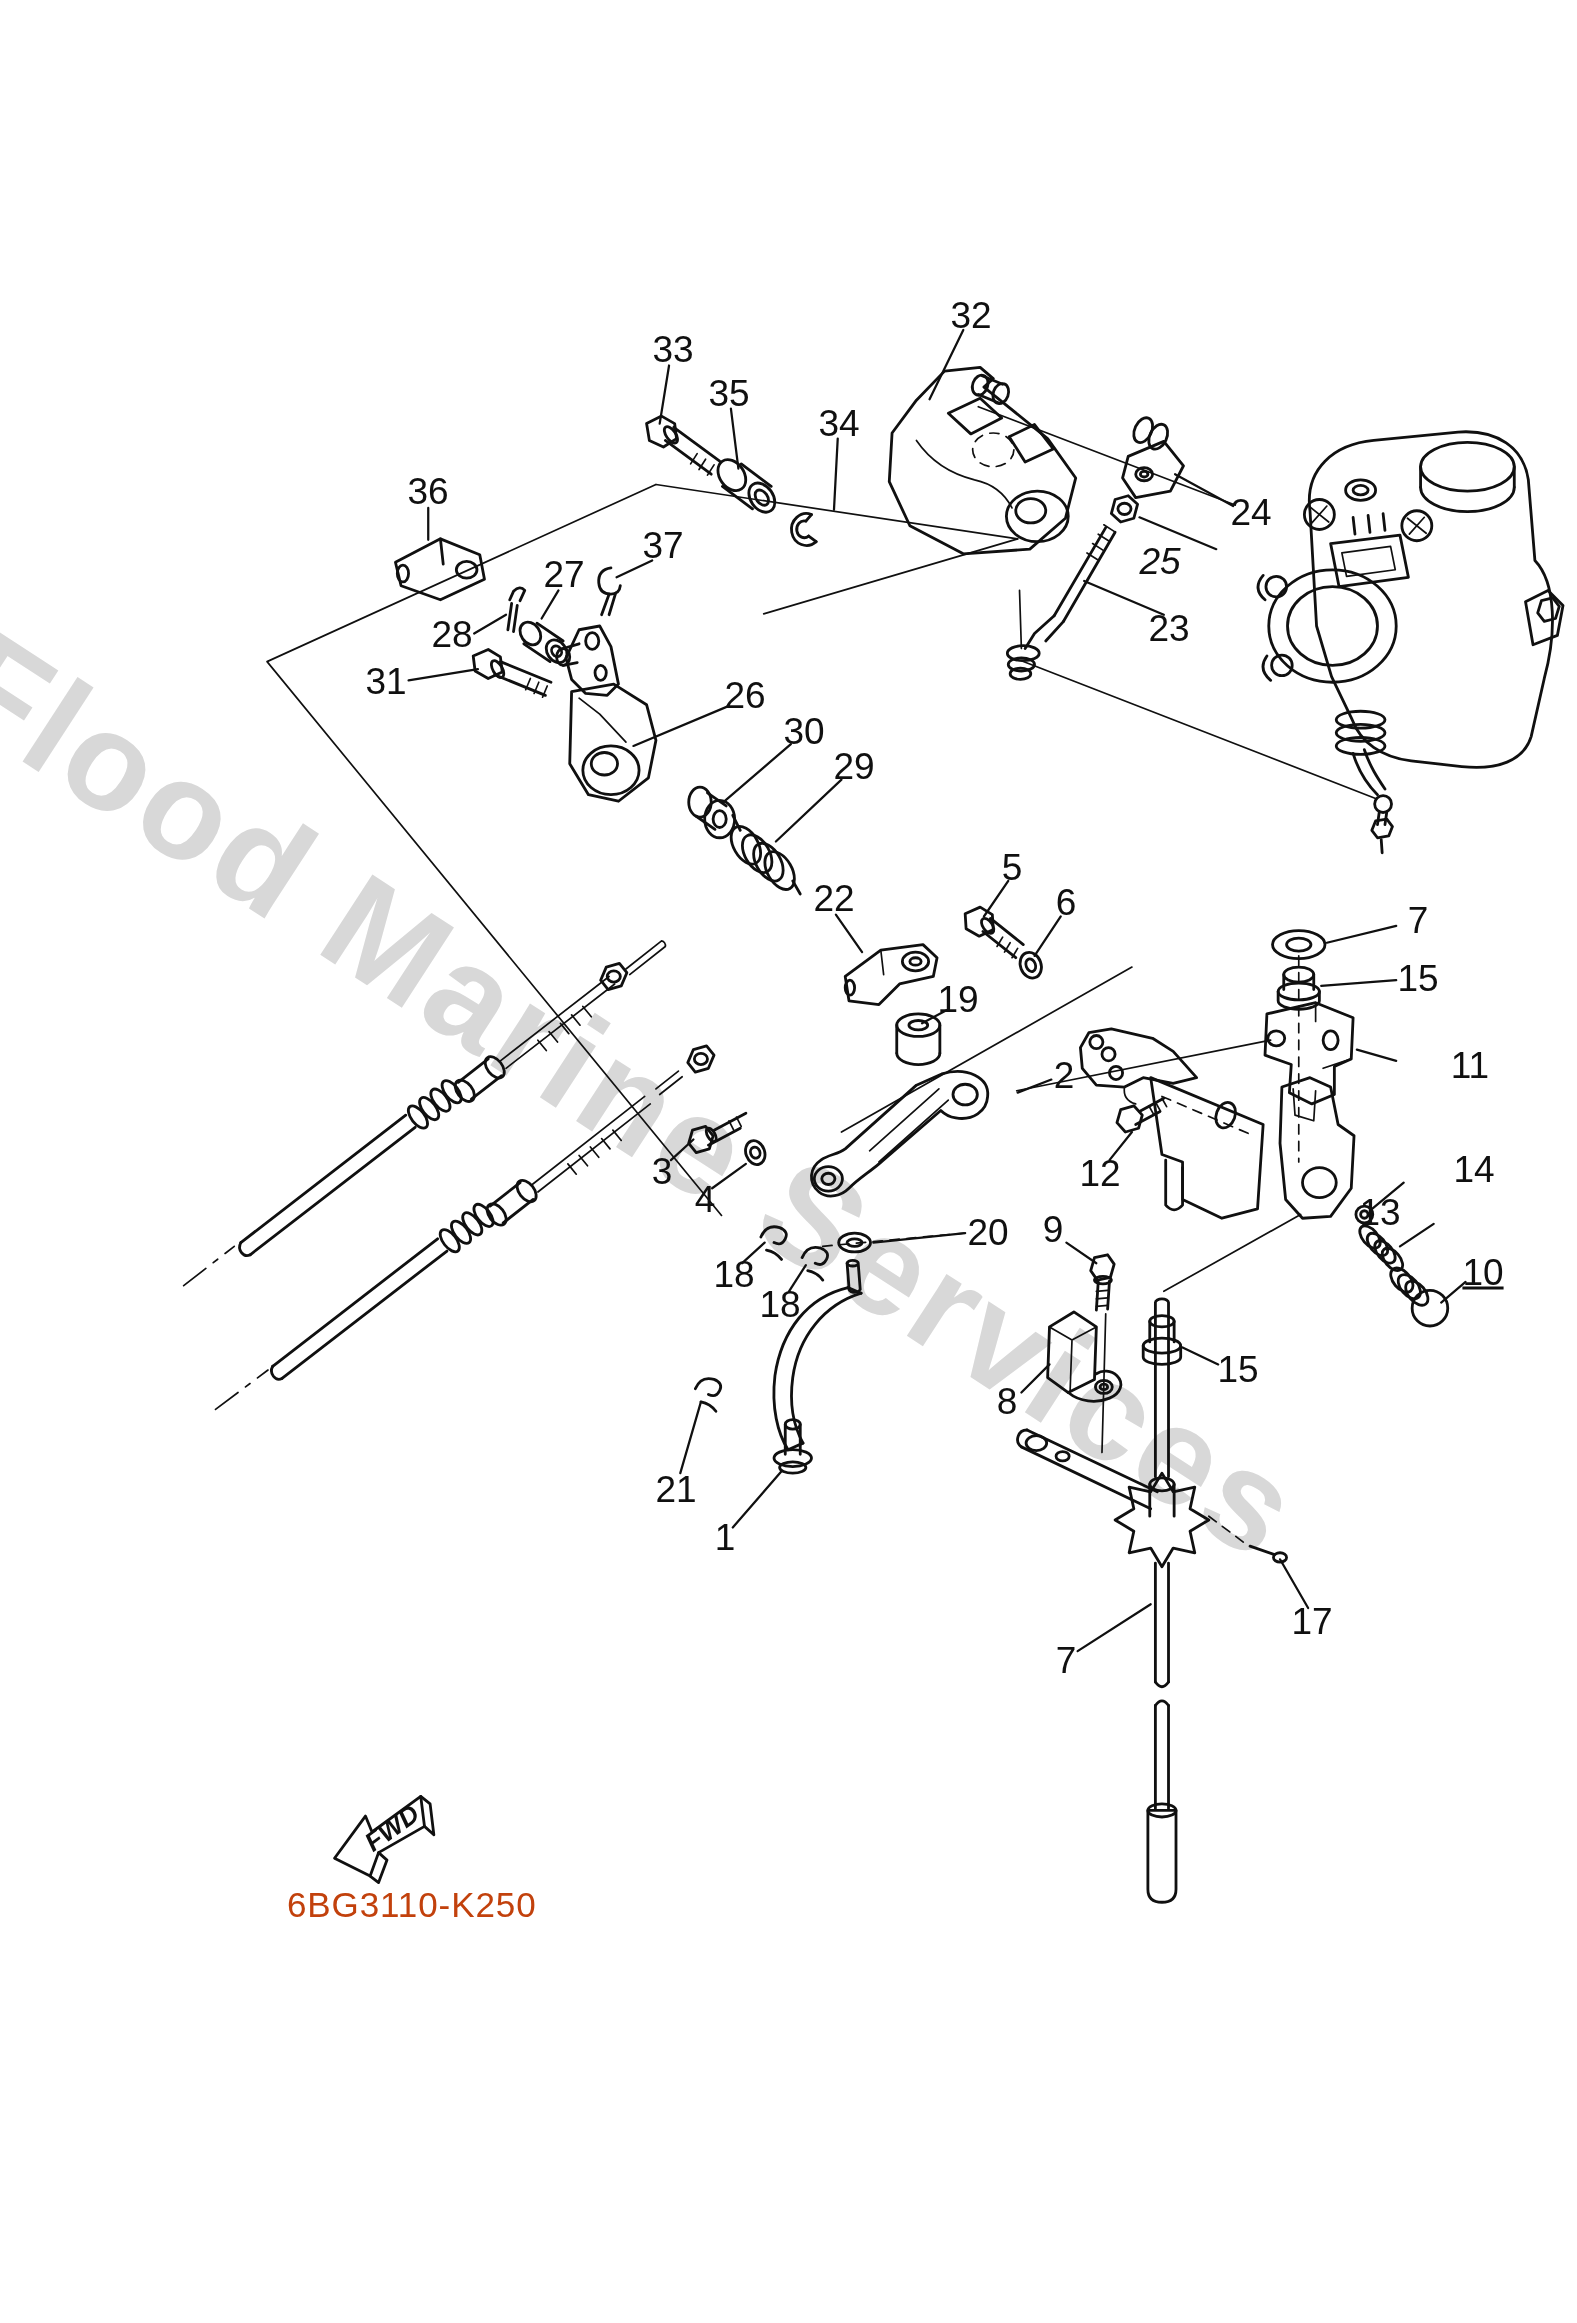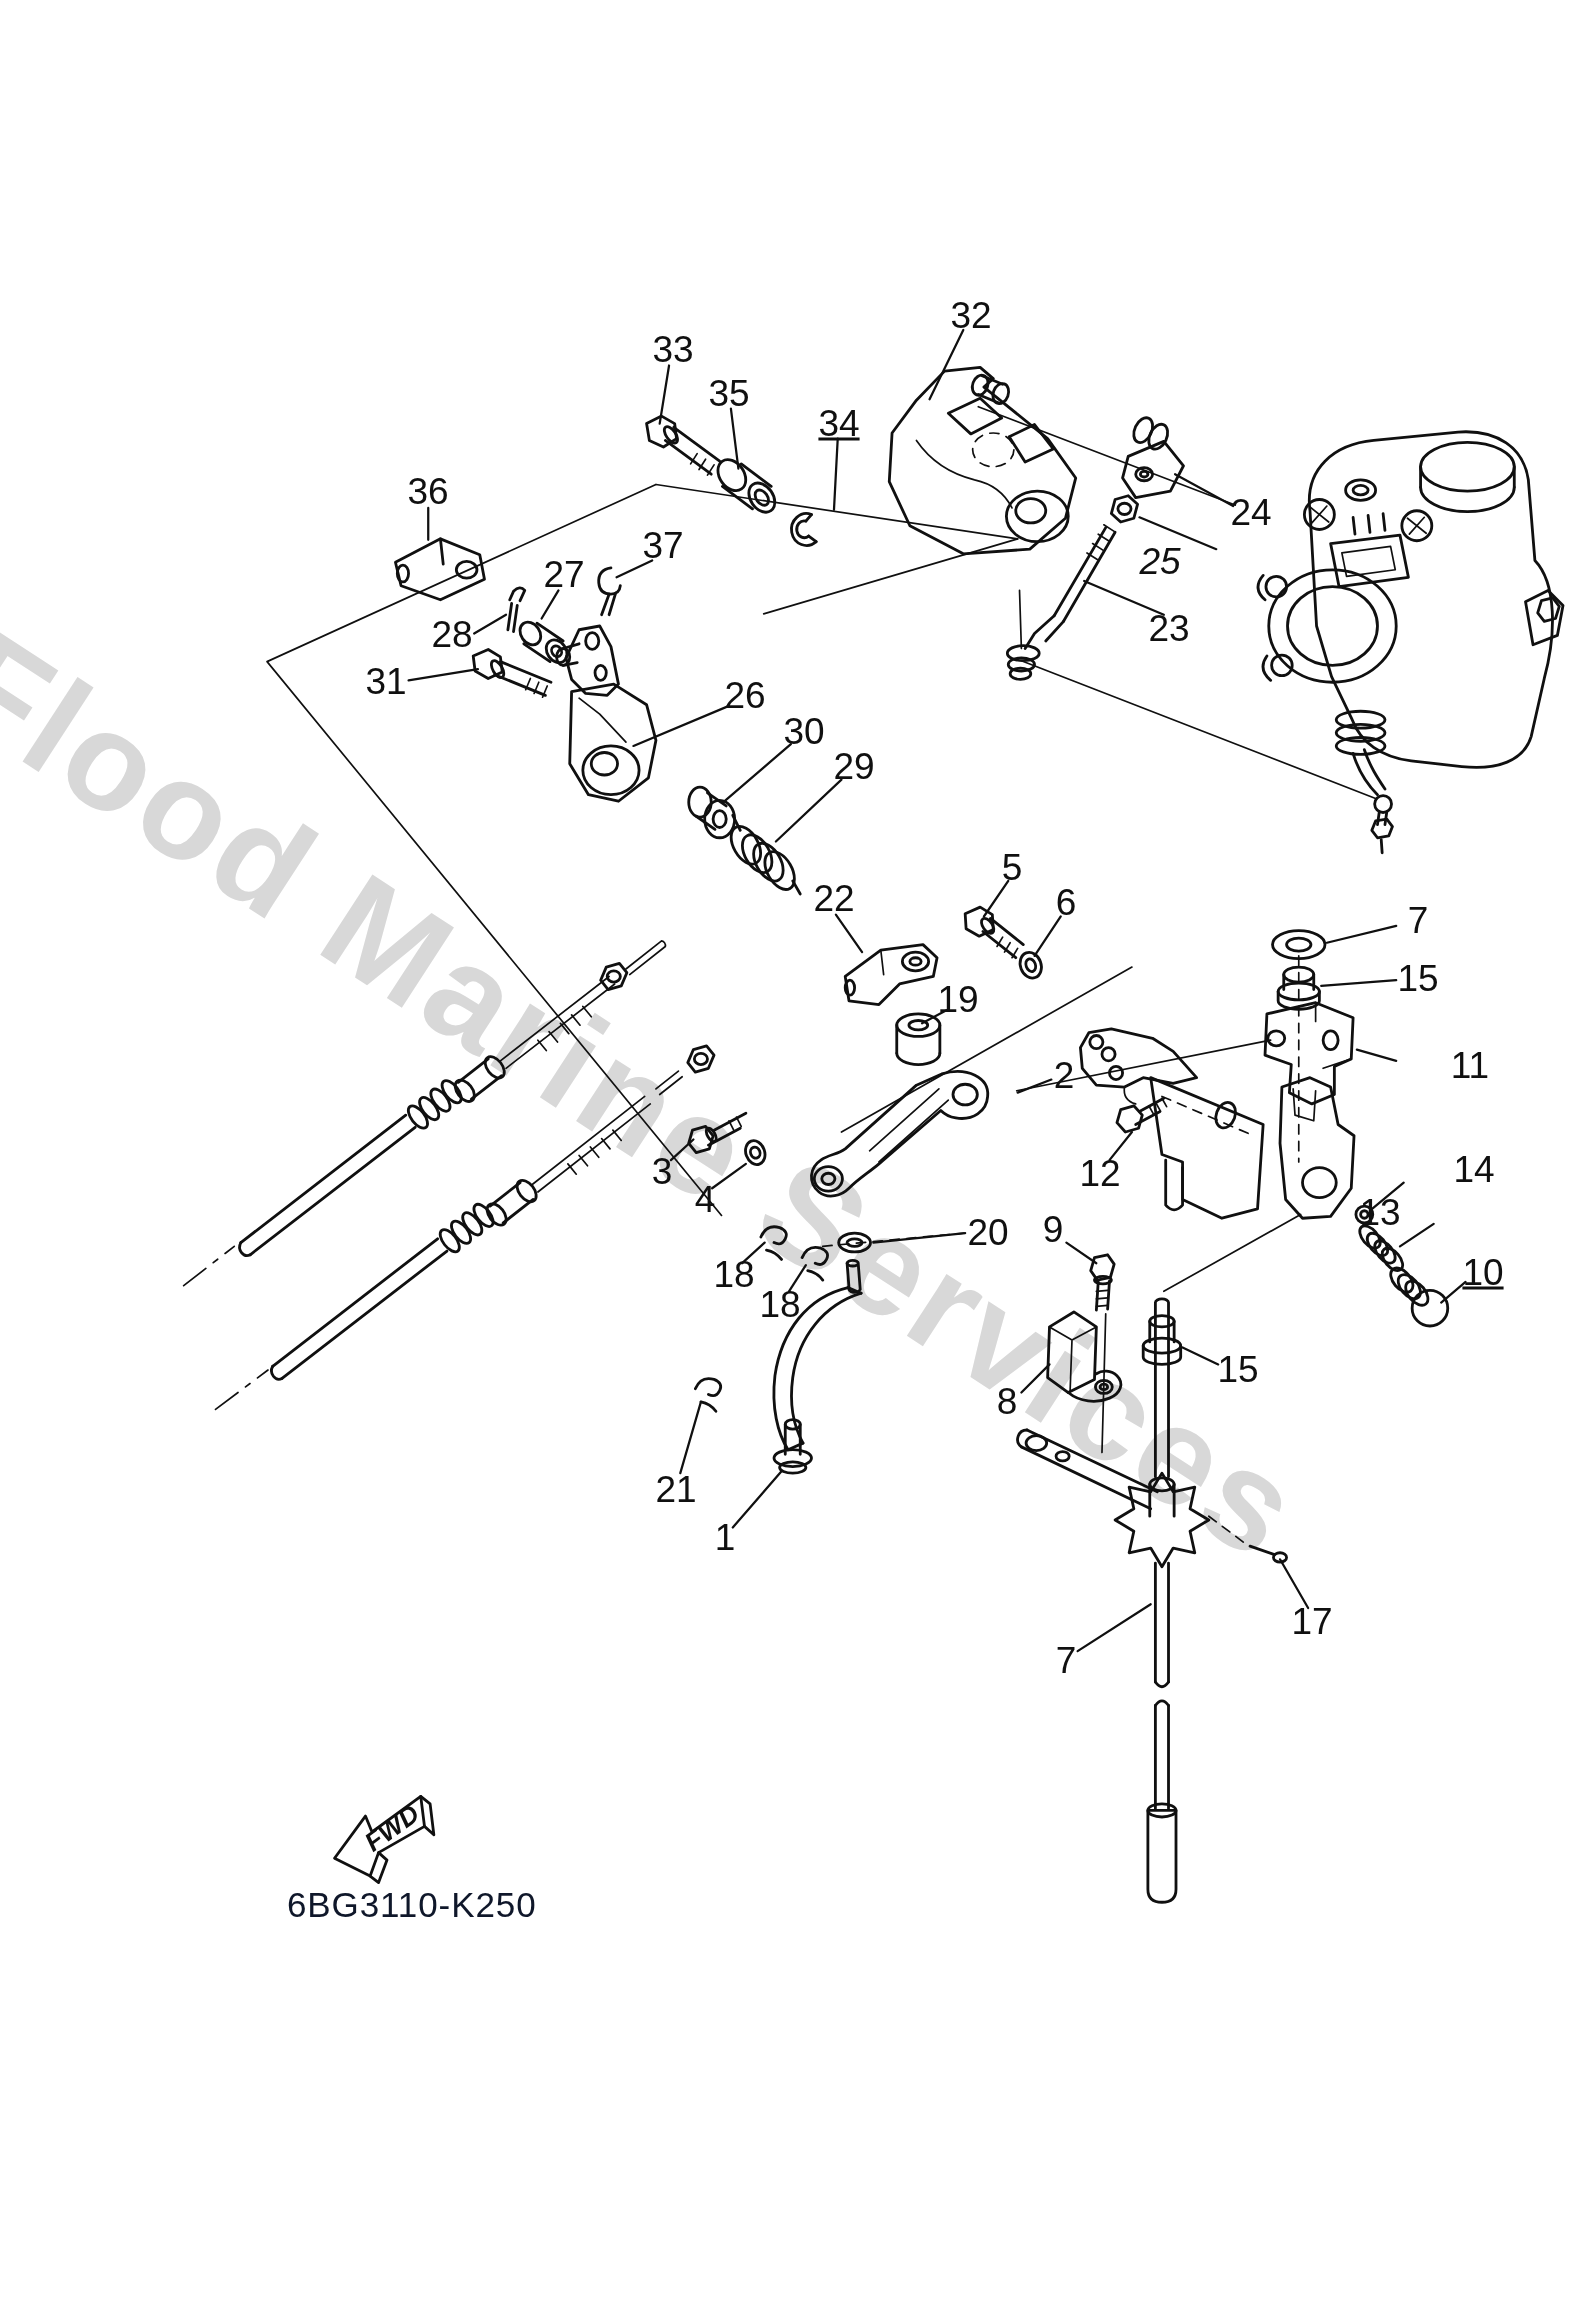--- a/index.html
+++ b/index.html
@@ -9,21 +9,21 @@
              font-weight:bold;font-size:139px;letter-spacing:4.7px;color:#d8d8d8;white-space:nowrap;
              user-select:none;}
   #art{position:absolute;left:0;top:0;}
   .ln{fill:none;stroke:#101010;stroke-width:3;stroke-linecap:round;stroke-linejoin:round;}
   .thin{stroke-width:1.8;}
   .dd{stroke-dasharray:30 10 6 10;}
   .dd2{stroke-dasharray:10 8;}
   .leader{fill:none;stroke:#101010;stroke-width:2.4;stroke-linecap:round;}
   .callout{position:absolute;transform:translate(-50%,-50%);font-size:37px;color:#101010;
            font-family:"Liberation Sans",sans-serif;line-height:1;}
-  #part-code{position:absolute;left:287px;top:1885px;font-size:35px;color:#0f172a;
+  #part-code{position:absolute;left:287px;top:1885px;font-size:35px;color:#c2410c;
              letter-spacing:0.9px;}
   #fwd-text{font-family:"Liberation Sans",sans-serif;font-weight:bold;font-style:italic;
             font-size:28px;fill:#101010;}
 </style>
 </head>
 <body>
 
 <div id="stage">
 
   <div id="watermark">Flood Marine Services</div>
@@ -432,21 +432,21 @@
         <line x1="782" y1="1630" x2="834" y2="1570" class="leader"></line>
         <line x1="1150" y1="1762" x2="1228" y2="1712" class="leader"></line>
         <line x1="1396" y1="1716" x2="1366" y2="1664" class="leader"></line>
       </g>
   </svg>
 
   <div id="callouts">
       <div class="callout" style="left: 971px; top: 315px;">32</div>
       <div class="callout" style="left: 673px; top: 349px;">33</div>
       <div class="callout" style="left: 729px; top: 393px;">35</div>
-      <div class="callout" style="left: 839px; top: 423px; text-decoration: underline;">34</div>
+      <div class="callout" style="left: 839px; top: 423px;">34</div>
       <div class="callout" style="left: 1251px; top: 512px;">24</div>
       <div class="callout" style="left: 1160px; top: 561px; font-style: italic;">25</div>
       <div class="callout" style="left: 1169px; top: 628px;">23</div>
       <div class="callout" style="left: 428px; top: 491px;">36</div>
       <div class="callout" style="left: 663px; top: 545px;">37</div>
       <div class="callout" style="left: 564px; top: 574px;">27</div>
       <div class="callout" style="left: 452px; top: 634px;">28</div>
       <div class="callout" style="left: 386px; top: 681px;">31</div>
       <div class="callout" style="left: 745px; top: 695px;">26</div>
       <div class="callout" style="left: 804px; top: 731px;">30</div>

